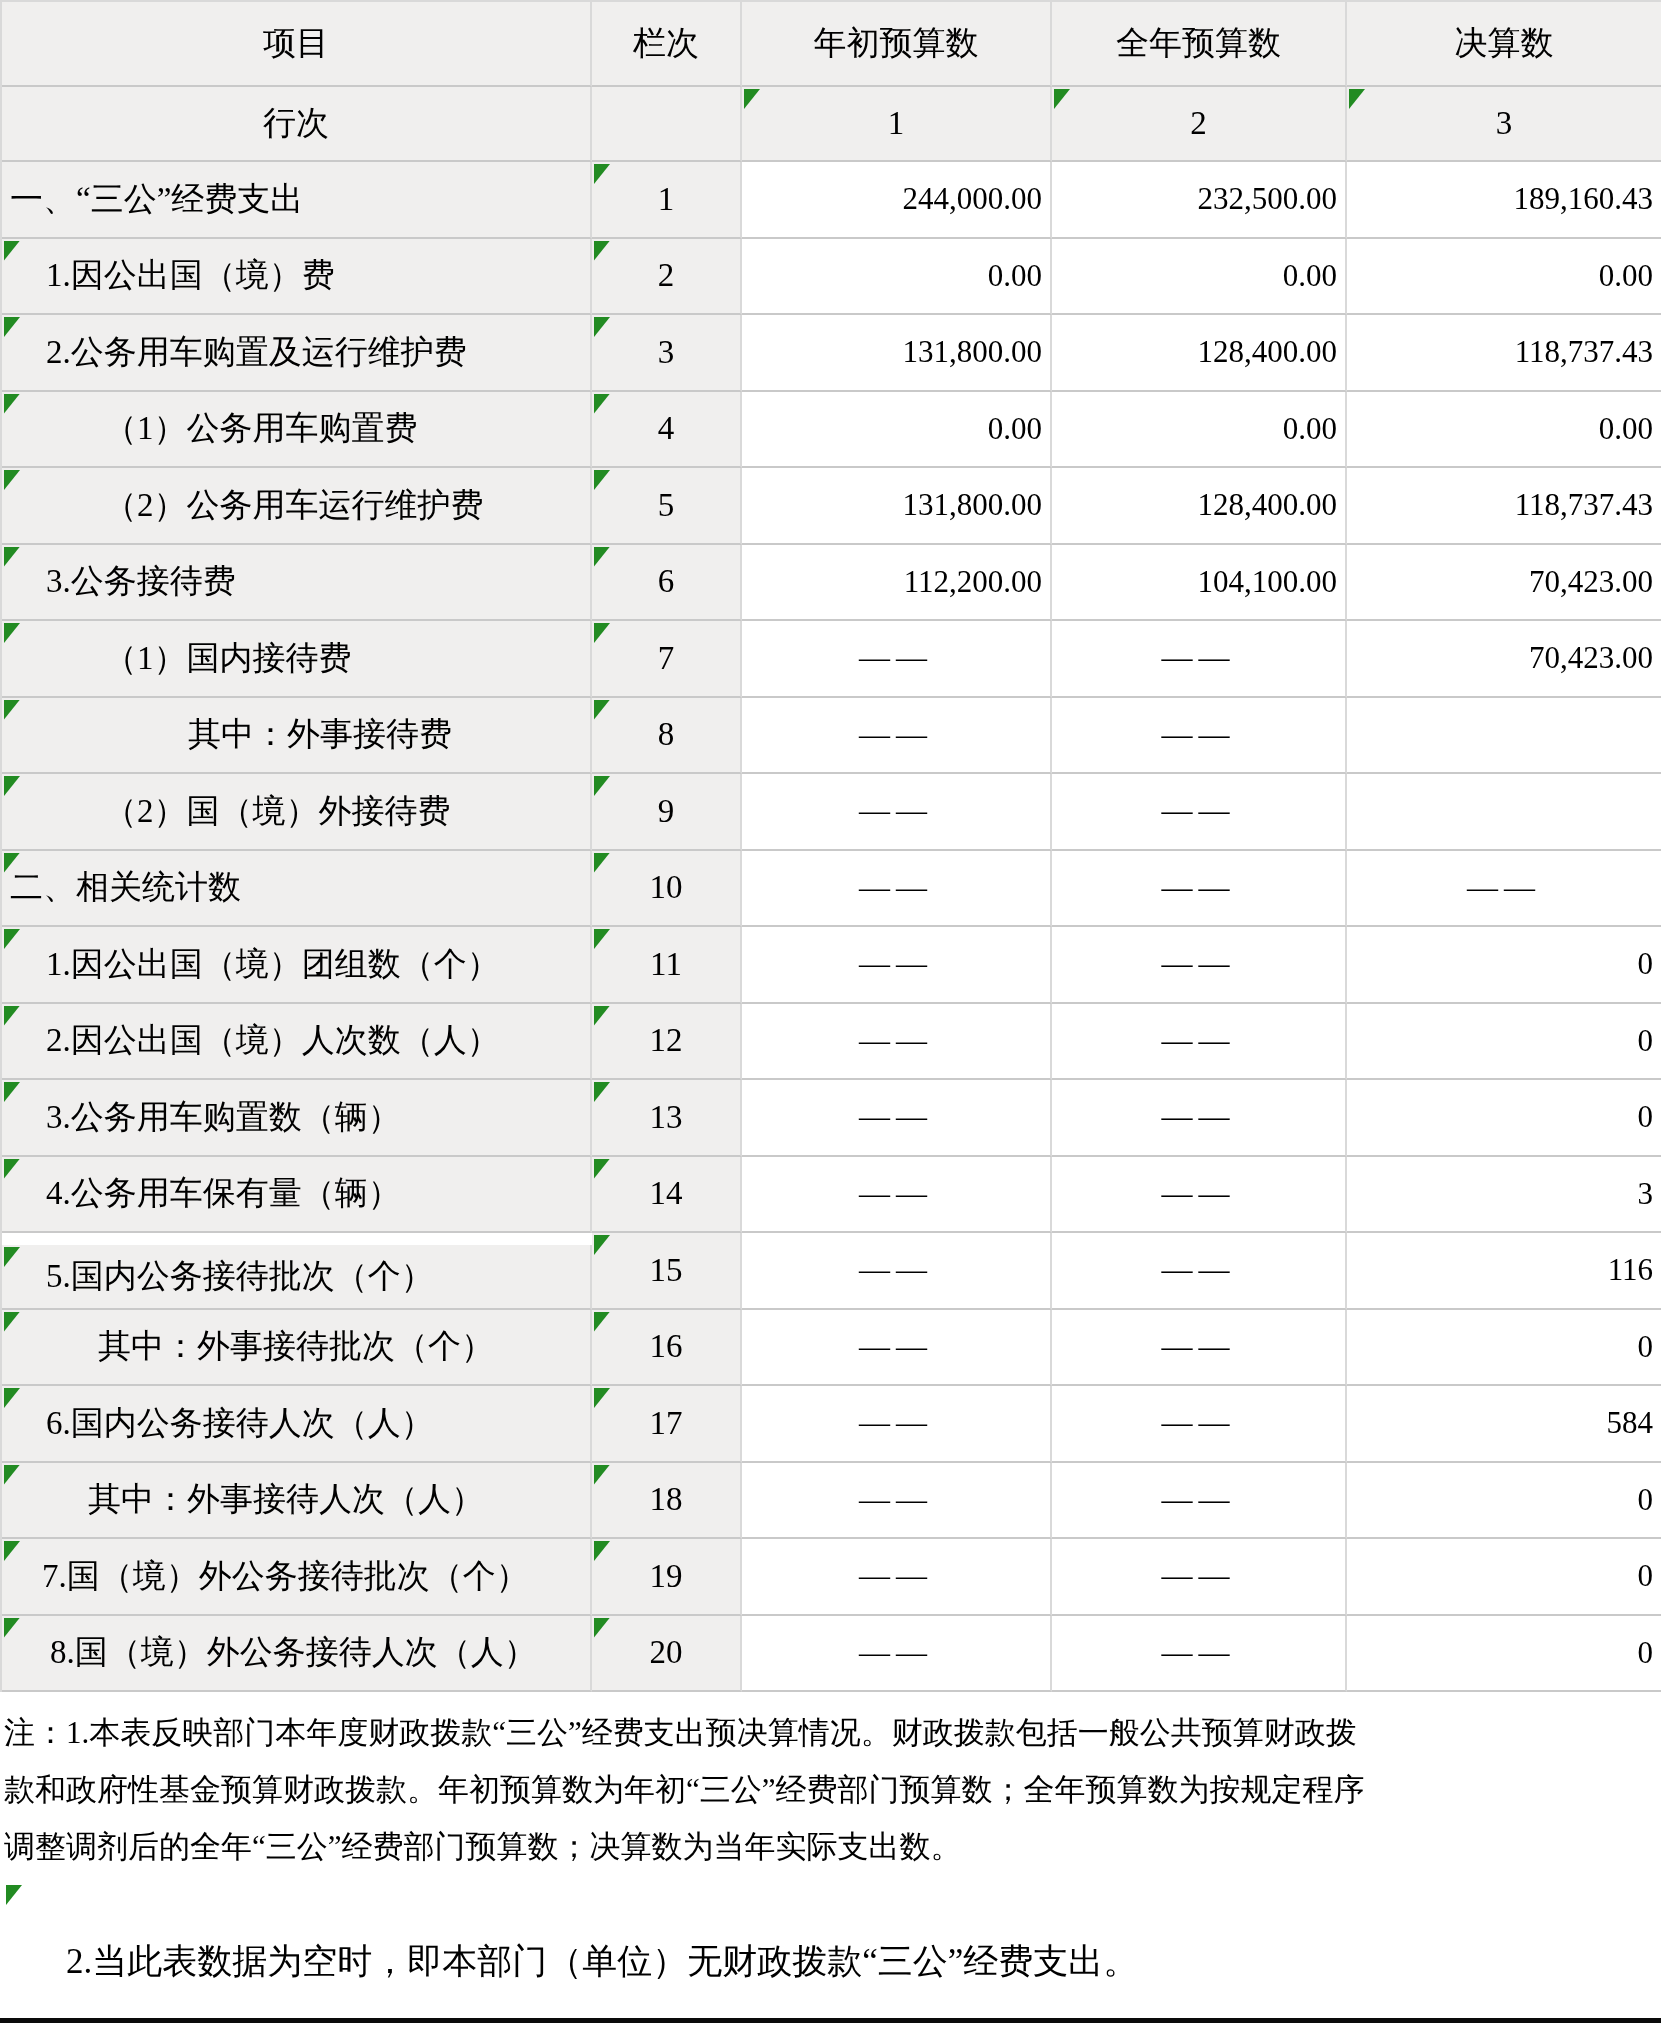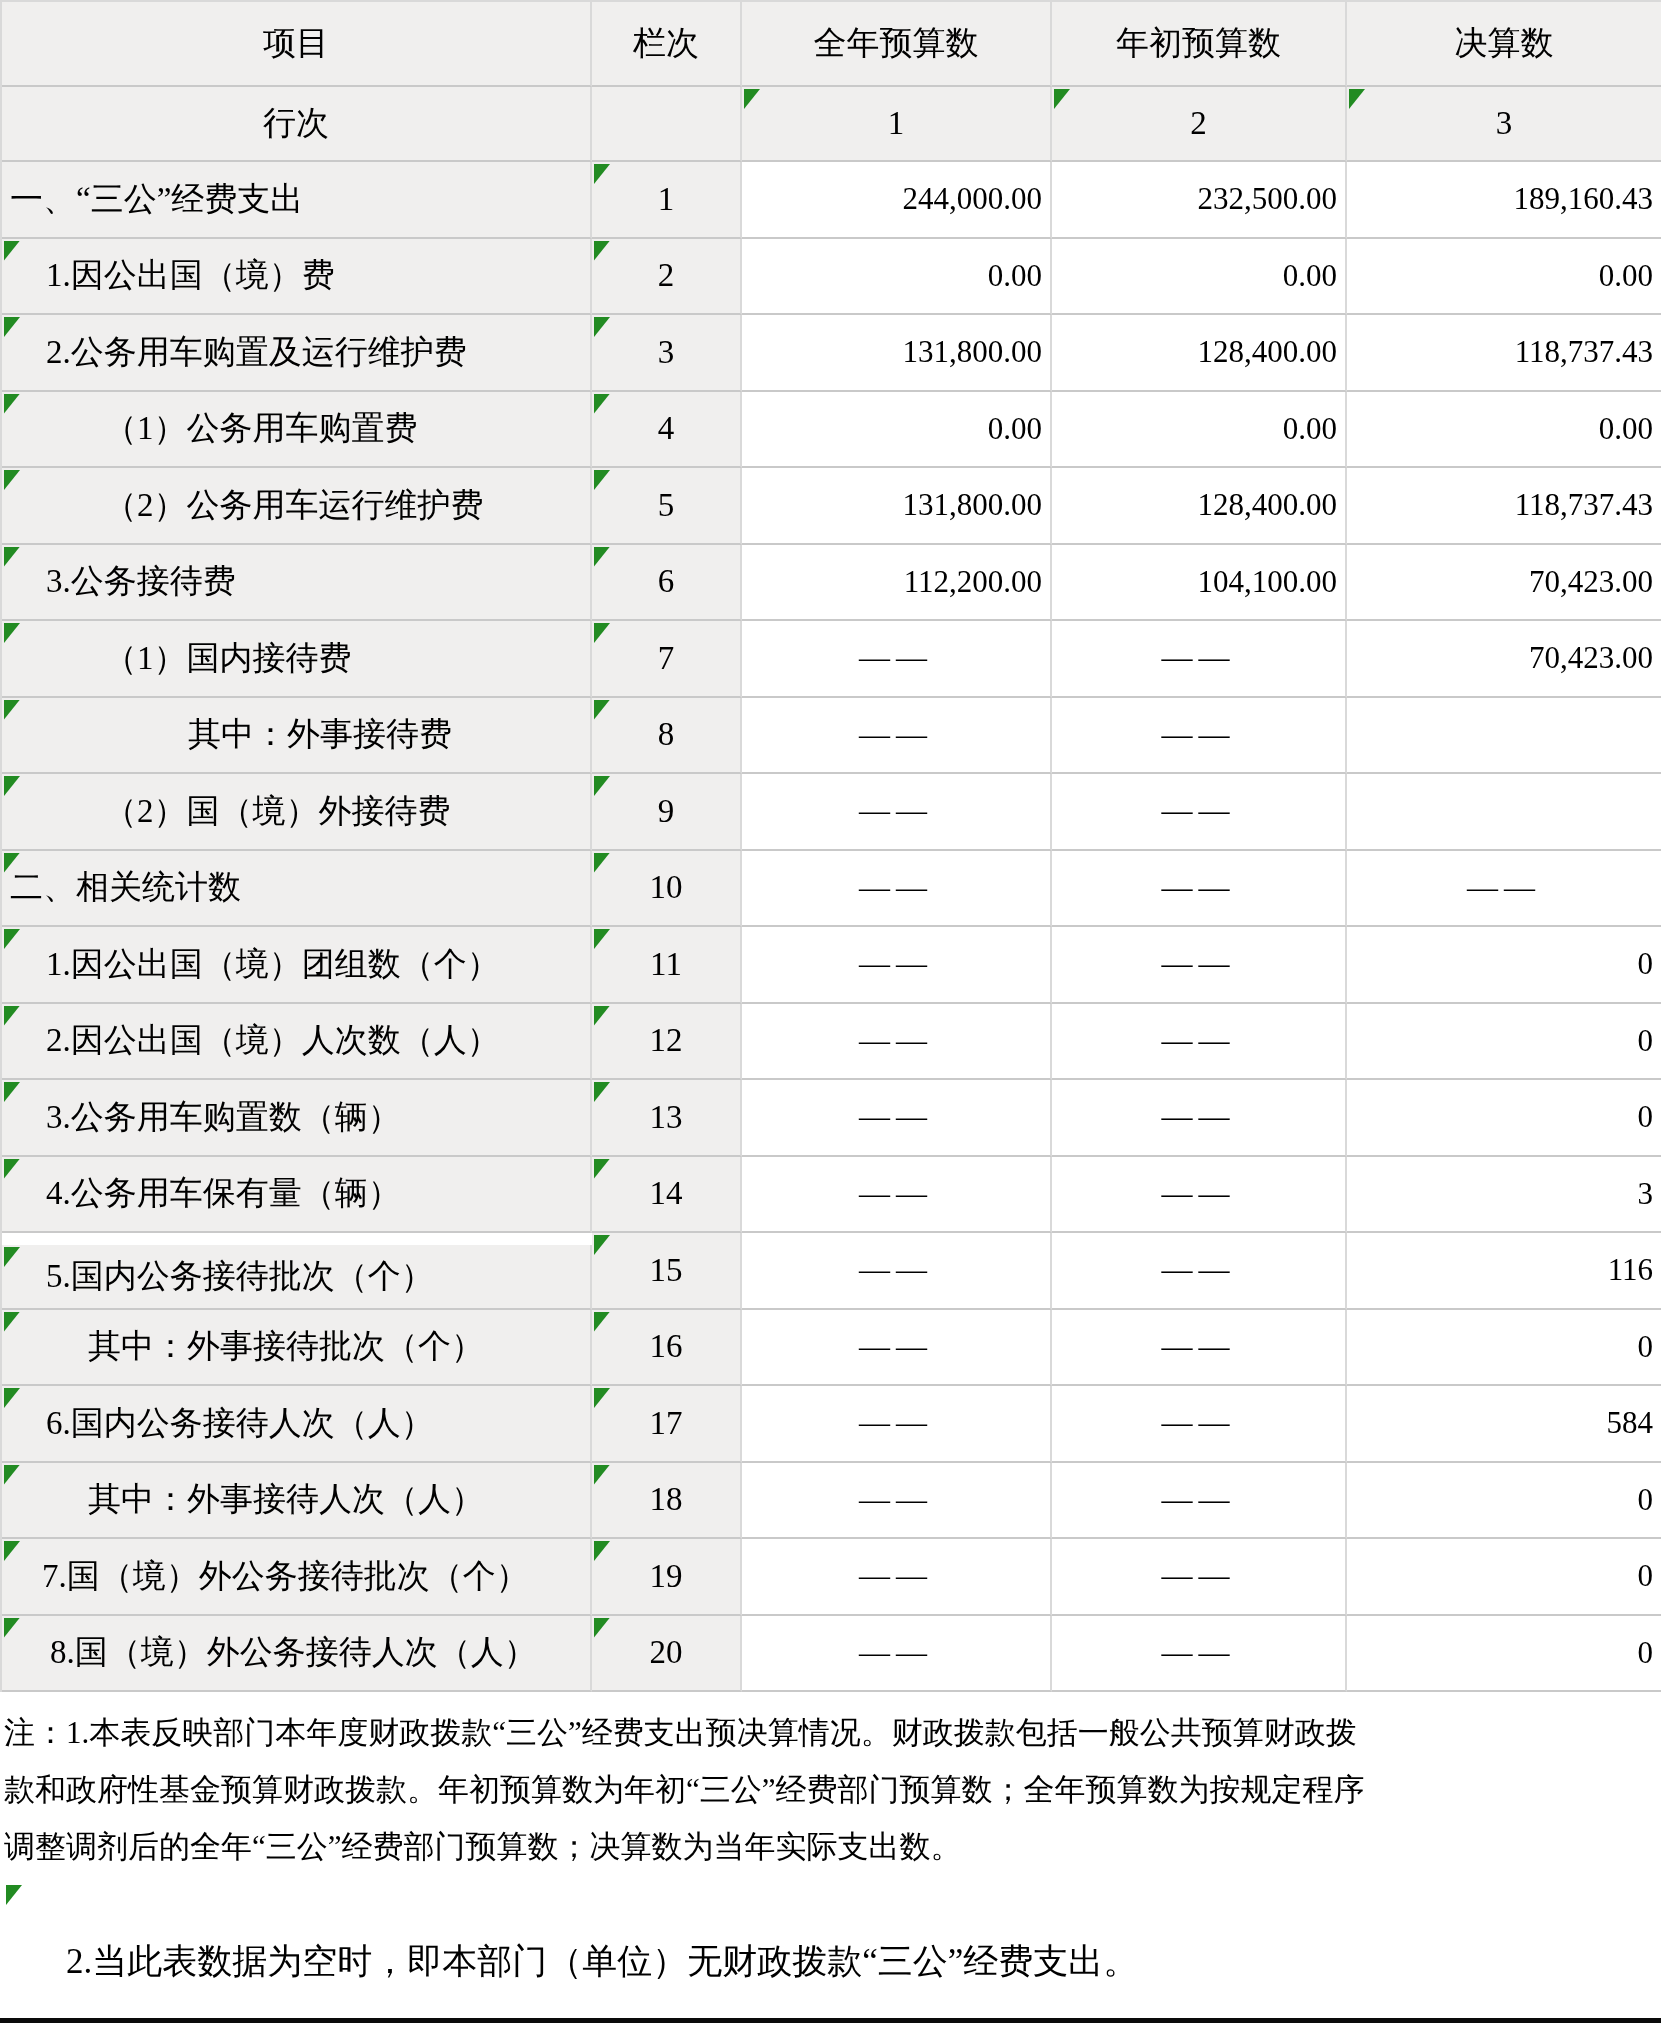--- a/index.html
+++ b/index.html
@@ -50,24 +50,24 @@
 
 <div class="grid" id="grid">
 
   <div class="cell gray center h">
     <span>项目</span>
   </div>
   <div class="cell gray center h">
     <span>栏次</span>
   </div>
   <div class="cell gray center h">
+    <span>年初预算数</span>
+  </div>
+  <div class="cell gray center h">
     <span>全年预算数</span>
-  </div>
-  <div class="cell gray center h">
-    <span>年初预算数</span>
   </div>
   <div class="cell gray center h">
     <span>决算数</span>
   </div>
 
   <div class="cell gray center h">
     <span>行次</span>
   </div>
   <div class="cell gray"></div>
   <div class="cell gray center">
@@ -326,21 +326,21 @@
     </div>
     <div class="cell white ctr">
       <div class="span">——</div>
     </div>
     <div class="cell white ctr">
       <div class="span">——</div>
     </div>
     <div class="cell white num">
       <div class="span">116</div>
     </div>
-    <div class="cell gray" style="padding-left: 86px;">
+    <div class="cell gray" style=" justify-content: center;">
       <span class="tri"></span>
       <div class="span">其中：外事接待批次（个）</div>
     </div>
     <div class="cell gray center">
       <span class="tri"></span>
       <div class="span">16</div>
     </div>
     <div class="cell white ctr">
       <div class="span">——</div>
     </div>

